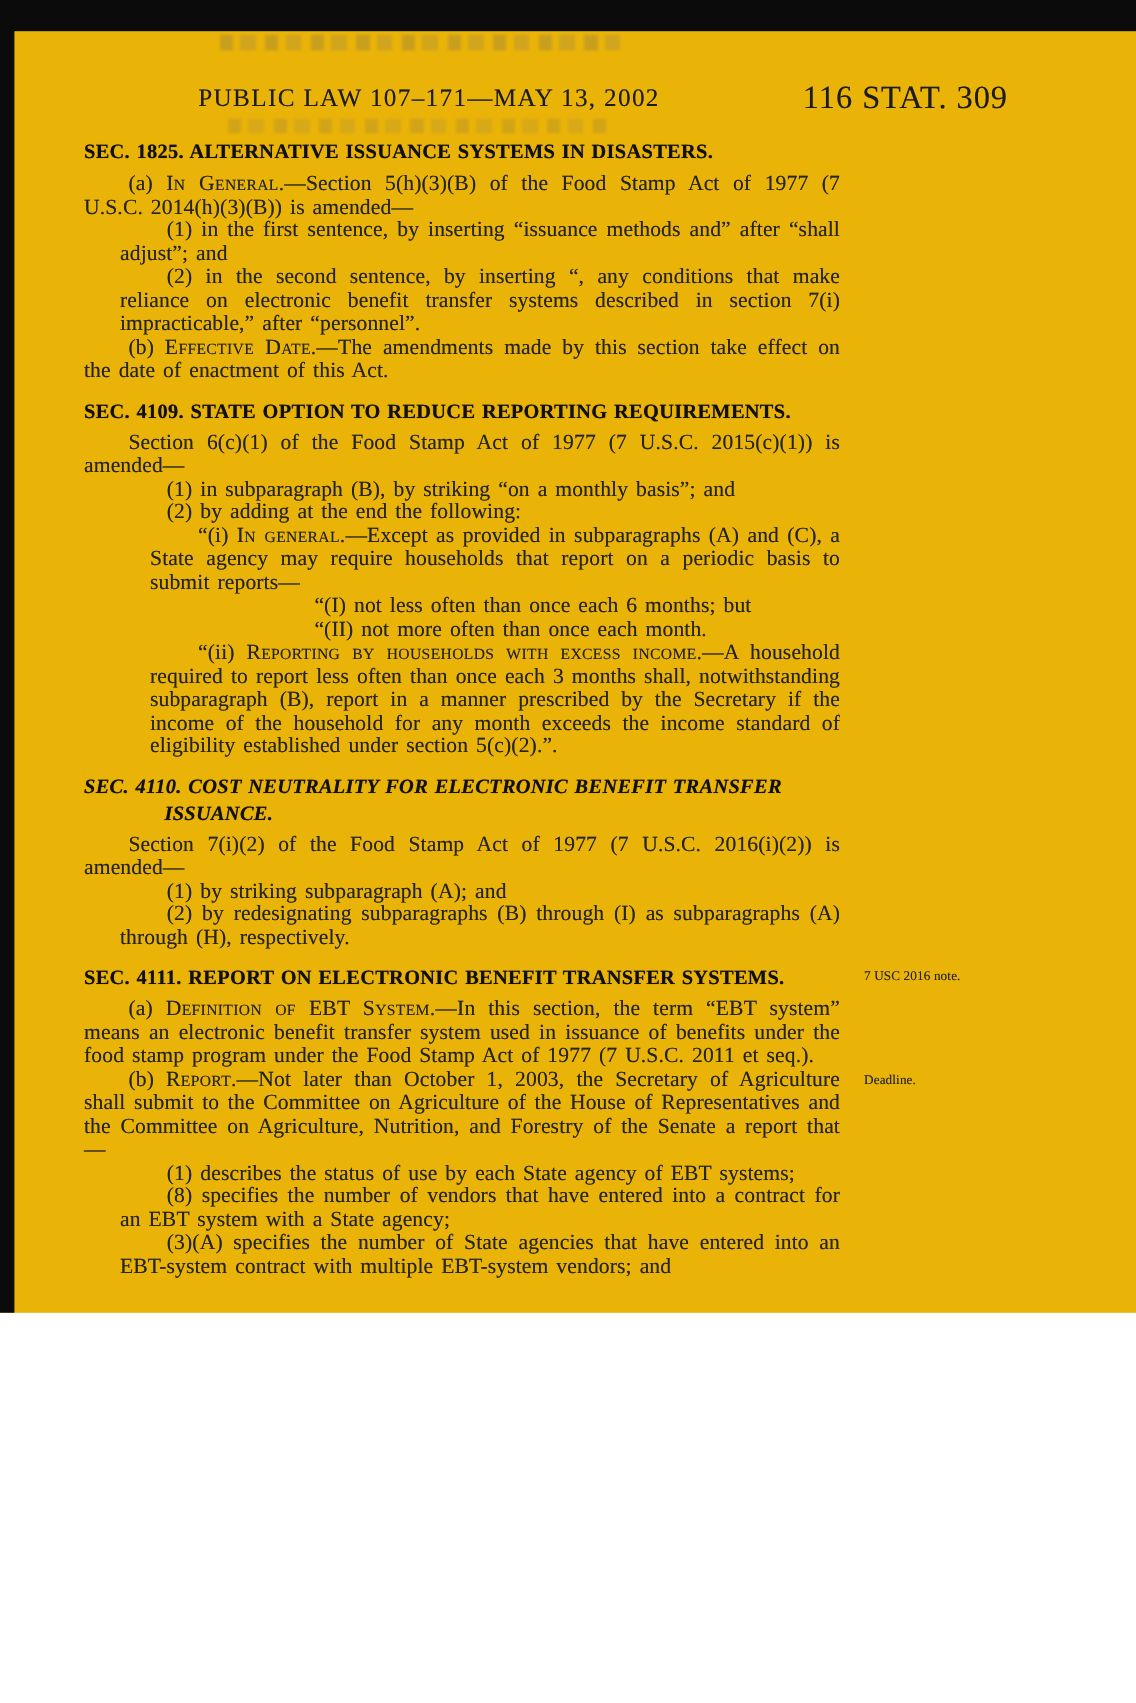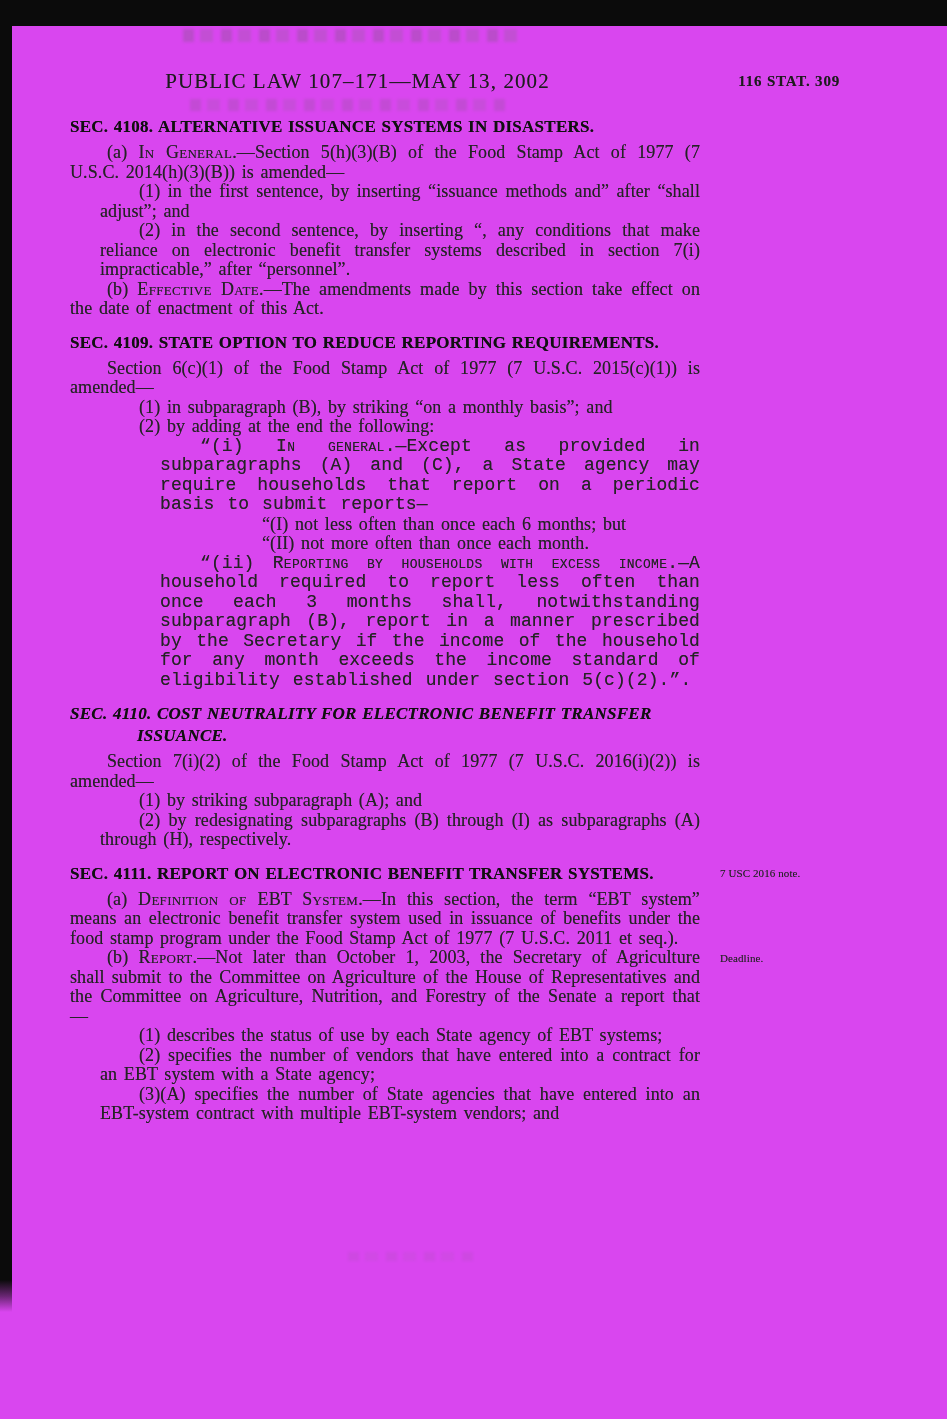--- a/index.html
+++ b/index.html
@@ -4,22 +4,22 @@
 <style>
   html, body { margin: 0; padding: 0; }
   body {
     width: 947px; height: 1419px;
     background: #ffffff;
     font-family: "Liberation Serif", "DejaVu Serif", serif;
     overflow: hidden;
   }
   .page {
     position: relative;
-    width: 947px; height: 1419px;
-    background: #d946ef;
+    width: 947px; height: 1094px;
+    background: #eab308;
     color: #242424;
     overflow: hidden;
   }
   
   .top-bar {
     position: absolute; top: 0; left: 0;
     width: 947px; height: 26px;
     background: #0b0b0b;
   }
   .left-bar {
@@ -44,26 +44,25 @@
     text-align: center;
     font-size: 21px; line-height: 23px;
     letter-spacing: 1.1px;
     color: #1c1c1c;
     text-shadow: 0 0 0.5px rgba(20,20,20,0.45);
     white-space: nowrap;
   }
   .stat-page {
     position: absolute; top: 70px; left: 640px; width: 200px;
     text-align: right;
-    font-size: 15px; line-height: 23px;
+    font-size: 27px; line-height: 23px;
     letter-spacing: 0.8px;
     color: #1c1c1c;
     text-shadow: 0 0 0.5px rgba(20,20,20,0.45);
     white-space: nowrap;
-    font-weight: bold;
   }
 
   
   .text-col {
     position: absolute; left: 70px; top: 116px; width: 630px;
   }
   .blk {
     position: relative;
     margin: 0;
     font-size: 18px;
@@ -83,21 +82,21 @@
     color: #101010;
     margin: 13px 0 5px 0;
     text-align: left;
     text-shadow: 0 0 0.6px rgba(0,0,0,0.6);
   }
   .text-col > :first-child { margin-top: 0; }
   .h2 { padding-left: 67px; text-indent: -67px; font-style: italic; }
   .b-a  { text-indent: 37px; }
   .b-1  { margin-left: 30px;  text-indent: 39px; }
   .b-D  { margin-left: 115px; }
-  .b-i, .b-ii { margin-left: 90px; text-indent: 40px; font-family: Liberation Mono, monospace; }
+  .b-i, .b-ii { margin-left: 55px; text-indent: 40px; }
   .b-I  { margin-left: 155px; text-indent: 37px; }
   .sc { font-variant: small-caps; letter-spacing: 0.3px; }
   .margin-note {
     position: absolute; left: 650px; top: 2px;
     font-size: 11px; line-height: 17px;
     font-weight: normal; font-variant: normal;
     letter-spacing: 0.1px; word-spacing: 0;
     text-indent: 0;
     white-space: nowrap;
     color: #242424;
@@ -111,37 +110,37 @@
   <div class="top-bar"></div>
   <div class="left-bar"></div>
   <div class="ghost ghost-1"></div>
   <div class="ghost ghost-2"></div>
   <div class="ghost ghost-3"></div>
 
   <div class="page-header">PUBLIC LAW 107–171—MAY 13, 2002</div>
   <div class="stat-page">116 STAT. 309</div>
 
   <div class="text-col">
-      <h2 class="blk h1"><span>SEC. 4108. ALTERNATIVE ISSUANCE SYSTEMS IN DISASTERS.</span></h2>
+      <h2 class="blk h1"><span>SEC. 1825. ALTERNATIVE ISSUANCE SYSTEMS IN DISASTERS.</span></h2>
       <p class="blk b-a"><span>(a) </span><span class="sc">In General</span><span>.—Section 5(h)(3)(B) of the Food Stamp Act of 1977 (7 U.S.C. 2014(h)(3)(B)) is amended—</span></p>
       <p class="blk b-1"><span>(1) in the first sentence, by inserting “issuance methods and” after “shall adjust”; and</span></p>
       <p class="blk b-1"><span>(2) in the second sentence, by inserting “, any conditions that make reliance on electronic benefit transfer systems described in section 7(i) impracticable,” after “personnel”.</span></p>
       <p class="blk b-a"><span>(b) </span><span class="sc">Effective Date</span><span>.—The amendments made by this section take effect on the date of enactment of this Act.</span></p>
       <h2 class="blk h1"><span>SEC. 4109. STATE OPTION TO REDUCE REPORTING REQUIREMENTS.</span></h2>
       <p class="blk b-a"><span>Section 6(c)(1) of the Food Stamp Act of 1977 (7 U.S.C. 2015(c)(1)) is amended—</span></p>
       <p class="blk b-1"><span>(1) in subparagraph (B), by striking “on a monthly basis”; and</span></p>
       <p class="blk b-1"><span>(2) by adding at the end the following:</span></p>
       <p class="blk b-i"><span>“(i) </span><span class="sc">In general</span><span>.—Except as provided in subparagraphs (A) and (C), a State agency may require households that report on a periodic basis to submit reports—</span></p>
       <p class="blk b-I"><span>“(I) not less often than once each 6 months; but</span></p>
       <p class="blk b-I"><span>“(II) not more often than once each month.</span></p>
       <p class="blk b-ii"><span>“(ii) </span><span class="sc">Reporting by households with excess income</span><span>.—A household required to report less often than once each 3 months shall, notwithstanding subparagraph (B), report in a manner prescribed by the Secretary if the income of the household for any month exceeds the income standard of eligibility established under section 5(c)(2).”.</span></p>
       <h2 class="blk h2"><span>SEC. 4110. COST NEUTRALITY FOR ELECTRONIC BENEFIT TRANSFER</span><br><span>ISSUANCE.</span></h2>
       <p class="blk b-a"><span>Section 7(i)(2) of the Food Stamp Act of 1977 (7 U.S.C. 2016(i)(2)) is amended—</span></p>
       <p class="blk b-1"><span>(1) by striking subparagraph (A); and</span></p>
       <p class="blk b-1"><span>(2) by redesignating subparagraphs (B) through (I) as subparagraphs (A) through (H), respectively.</span></p>
       <h2 class="blk h1"><span>SEC. 4111. REPORT ON ELECTRONIC BENEFIT TRANSFER SYSTEMS.</span><span class="margin-note">7 USC 2016 note.</span></h2>
       <p class="blk b-a"><span>(a) </span><span class="sc">Definition of </span><span>EBT </span><span class="sc">System</span><span>.—In this section, the term “EBT system” means an electronic benefit transfer system used in issuance of benefits under the food stamp program under the Food Stamp Act of 1977 (7 U.S.C. 2011 et seq.).</span></p>
       <p class="blk b-a"><span>(b) </span><span class="sc">Report</span><span>.—Not later than October 1, 2003, the Secretary of Agriculture shall submit to the Committee on Agriculture of the House of Representatives and the Committee on Agriculture, Nutrition, and Forestry of the Senate a report that—</span><span class="margin-note">Deadline.</span></p>
       <p class="blk b-1"><span>(1) describes the status of use by each State agency of EBT systems;</span></p>
-      <p class="blk b-1"><span>(2) specifies the number of vendors that have entered into a contract for an EBT system with a State agency;</span></p>
+      <p class="blk b-1"><span>(8) specifies the number of vendors that have entered into a contract for an EBT system with a State agency;</span></p>
       <p class="blk b-1"><span>(3)(A) specifies the number of State agencies that have entered into an EBT-system contract with multiple EBT-system vendors; and</span></p>
     </div>
 </div>
 
 </body></html>

